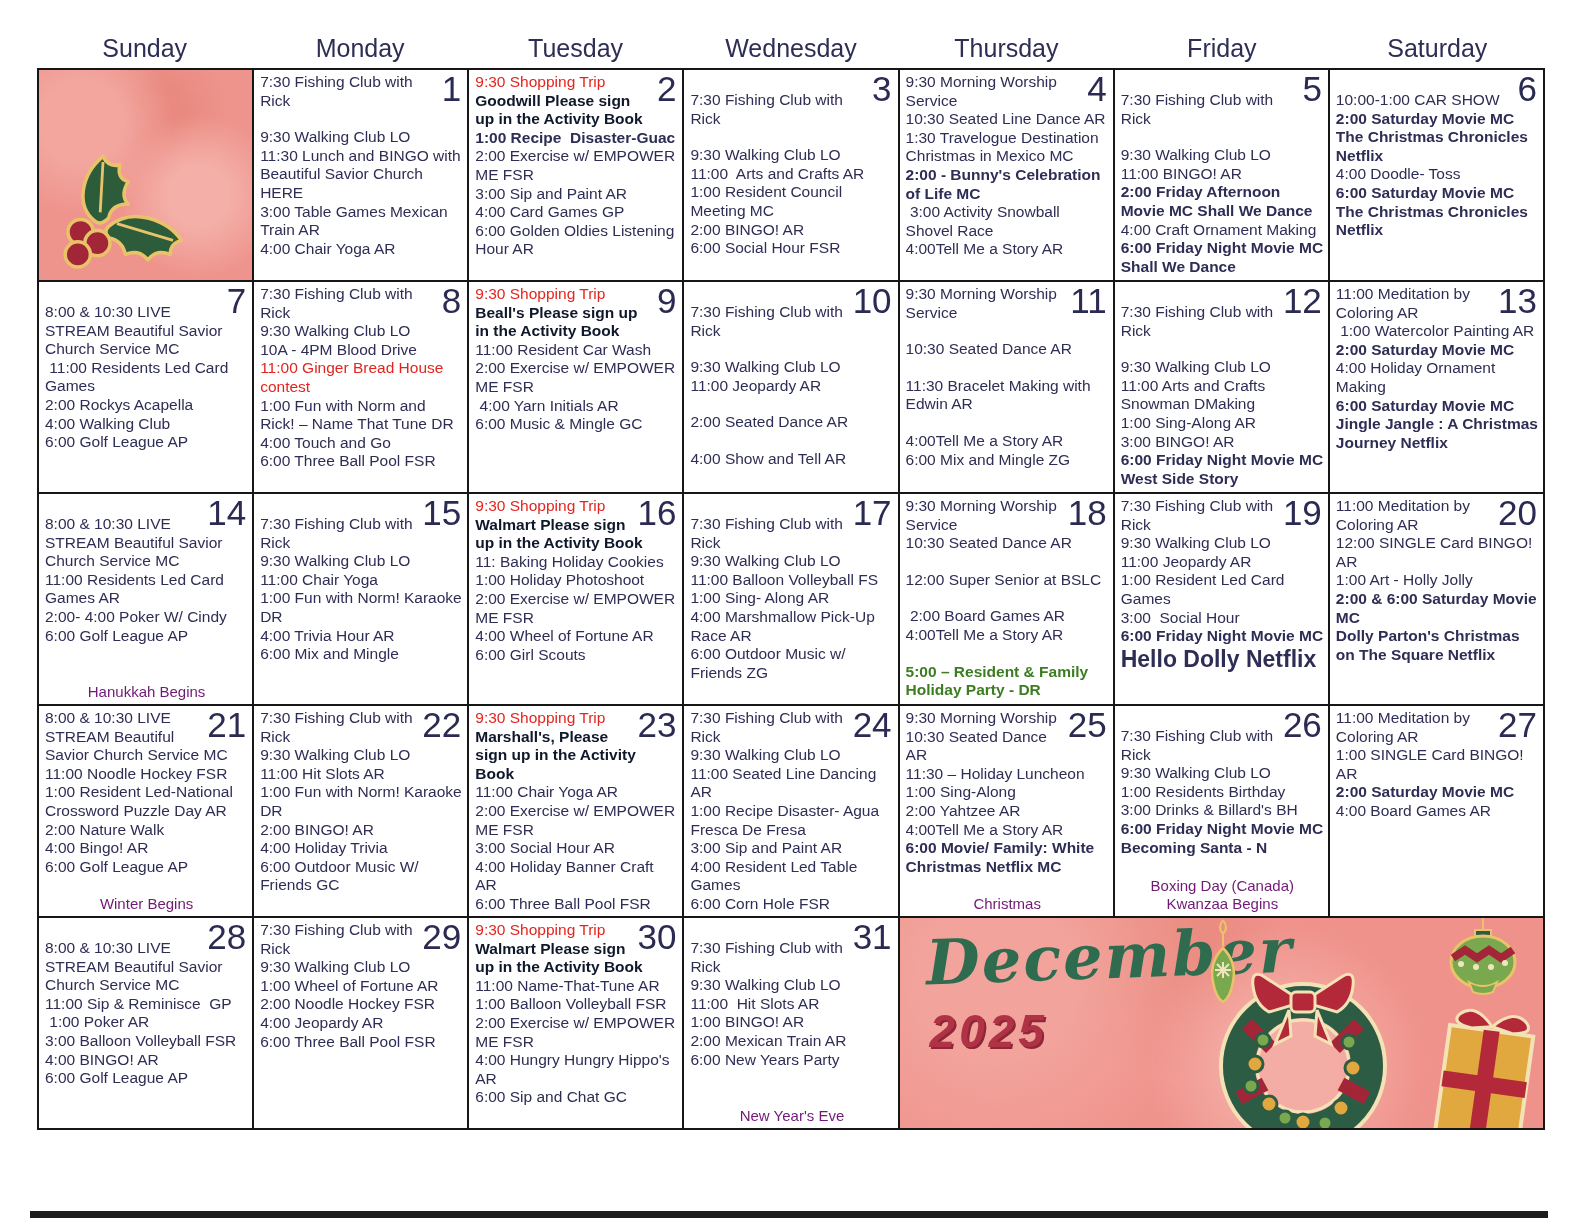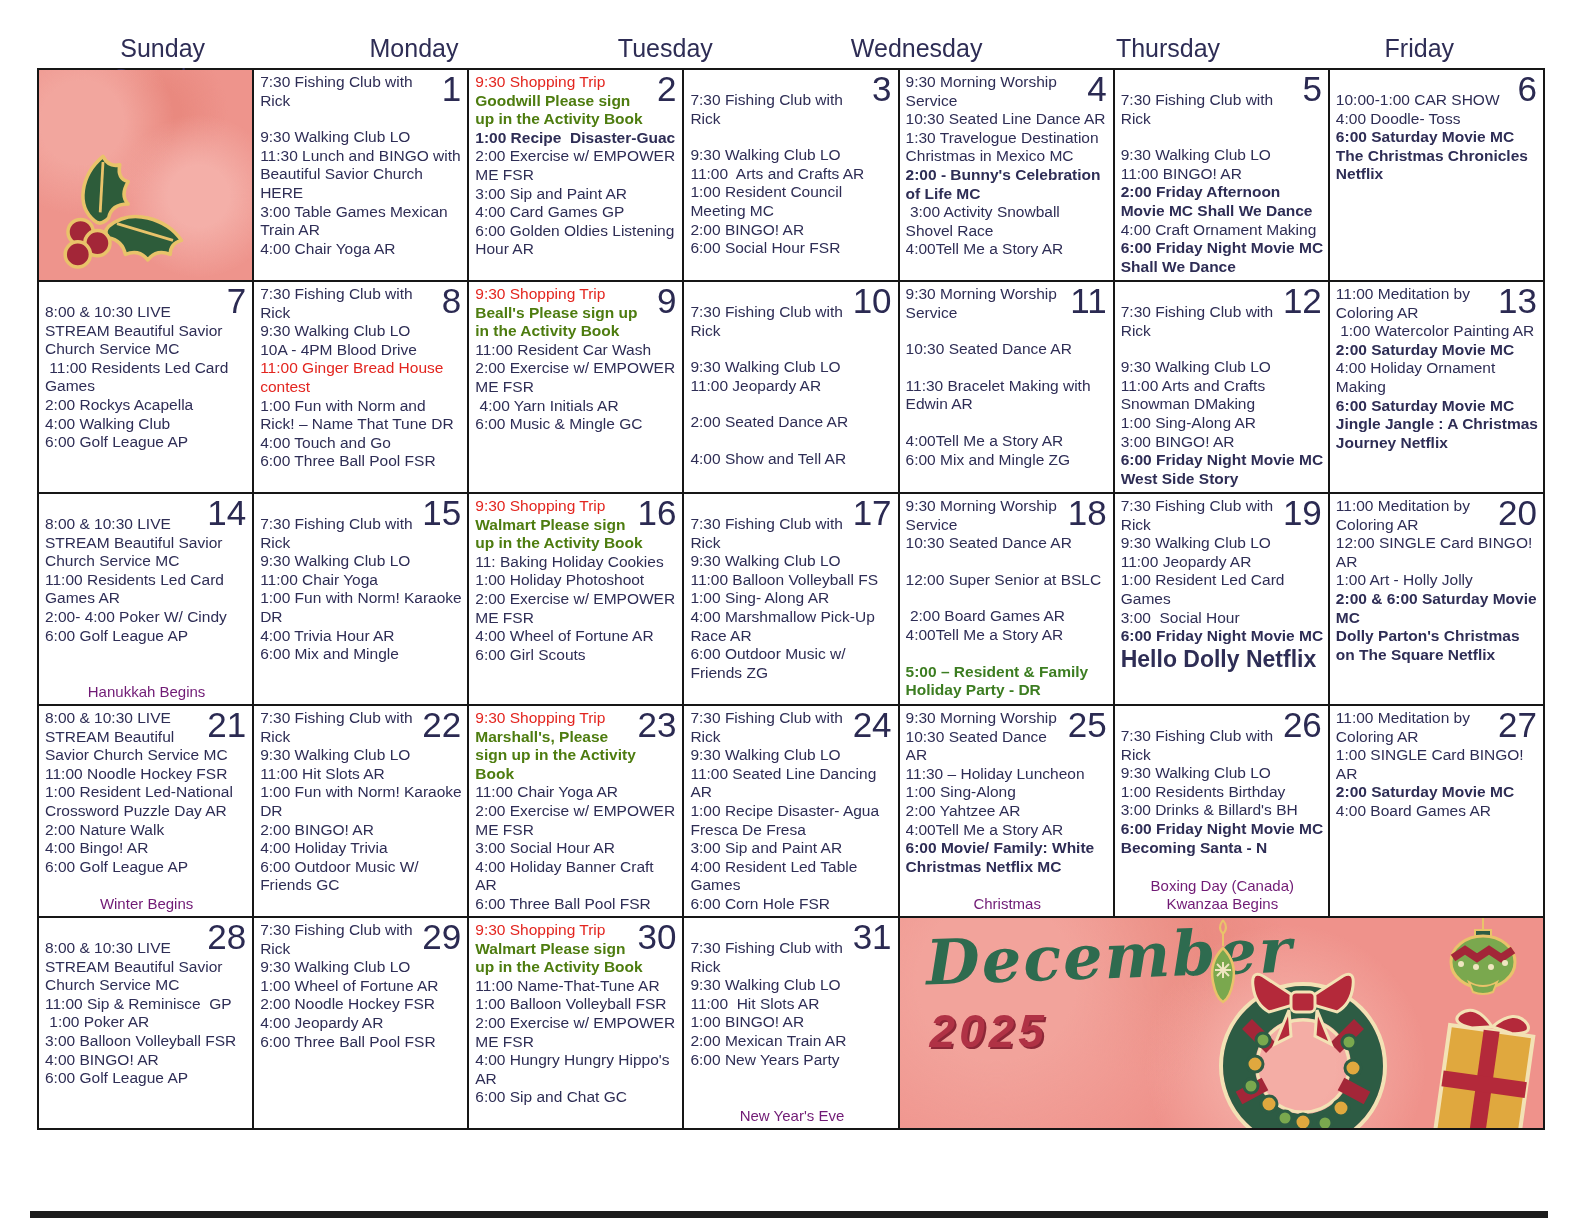--- a/index.html
+++ b/index.html
@@ -1,36 +1,36 @@
 <!DOCTYPE html>
 <html><head>
 <meta charset="utf-8">
 <style>
   html,body{margin:0;padding:0;}
   body{
     width:1584px;height:1224px;background:#ffffff;position:relative;
     font-family:"Liberation Sans",sans-serif;overflow:hidden;
   }
   .cal{position:absolute;left:37px;top:33px;width:1508px;}
-  .weekday-row{display:grid;grid-template-columns:repeat(6,1fr);height:35px;}
+  .weekday-row{display:grid;grid-template-columns:repeat(7,1fr);height:35px;}
   .weekday{text-align:center;font-size:25px;color:#2e2d55;line-height:30px;}
   .grid{display:grid;grid-template-columns:repeat(7,1fr);border-top:2px solid #161616;border-left:2px solid #161616;background:#fff;}
   .cell{
     border-right:2px solid #161616;border-bottom:2px solid #161616;
     height:212px;box-sizing:border-box;padding:3px 4px 2px 6px;
     overflow:hidden;display:flex;flex-direction:column;position:relative;background:#fff;
   }
   .cellbody{flex:1 1 auto;overflow:hidden;}
   .daynum{float:right;font-size:35px;line-height:0.95;color:#2b2a52;margin:-1px 2px 0 5px;}
   .ev{font-size:15.5px;line-height:1.2;color:#2e2d55;white-space:pre-wrap;}
   .sp{height:18px;}
   .ev-b{font-weight:bold;}
   .ev-bl{font-weight:bold;font-size:23px;}
   .ev-r{color:#e3251f;margin-top:40px;}
-  .ev-rb{color:#4d7c0f;font-weight:bold;}
+  .ev-rb{color:#0f172a;font-weight:bold;}
   .ev-gb{color:#3c7d21;font-weight:bold;}
   .foot{flex:0 0 auto;text-align:center;font-size:15px;color:#701a75;line-height:1.2;padding-bottom:1px;}
   
   .holly-cell{padding:0;background:
      radial-gradient(circle at 20% 25%, #f2a69e 0 18%, transparent 40%),
      radial-gradient(circle at 75% 60%, #f4afa8 0 15%, transparent 40%),
      radial-gradient(circle at 55% 20%, #e9897f 0 12%, transparent 35%),
      #ee948c;}
   .holly-cell svg{position:absolute;left:8px;bottom:6px;}
   
@@ -137,20 +137,21 @@
           <div class="ev"><span class="ev-b">2:00 Friday Afternoon Movie MC Shall We Dance</span></div>
           <div class="ev">4:00 Craft Ornament Making</div>
           <div class="ev"><span class="ev-b">6:00 Friday Night Movie MC Shall We Dance</span></div>
         </div>
       </div>
       <div class="cell">
         <div class="cellbody">
           <div class="daynum">6</div>
           <div class="sp"></div>
           <div class="ev">10:00-1:00 CAR SHOW</div>
+          <div class="ev"><span class="ev-b">2:00 Saturday Movie MC The Christmas Chronicles Netflix</span></div>
           <div class="ev">4:00 Doodle- Toss</div>
           <div class="ev"><span class="ev-b">6:00 Saturday Movie MC The Christmas Chronicles Netflix</span></div>
         </div>
       </div>
       <div class="cell">
         <div class="cellbody">
           <div class="daynum">7</div>
           <div class="sp"></div>
           <div class="ev">8:00 &amp; 10:30 LIVE STREAM Beautiful Savior Church Service MC</div>
           <div class="ev"> 11:00 Residents Led Card Games</div>

